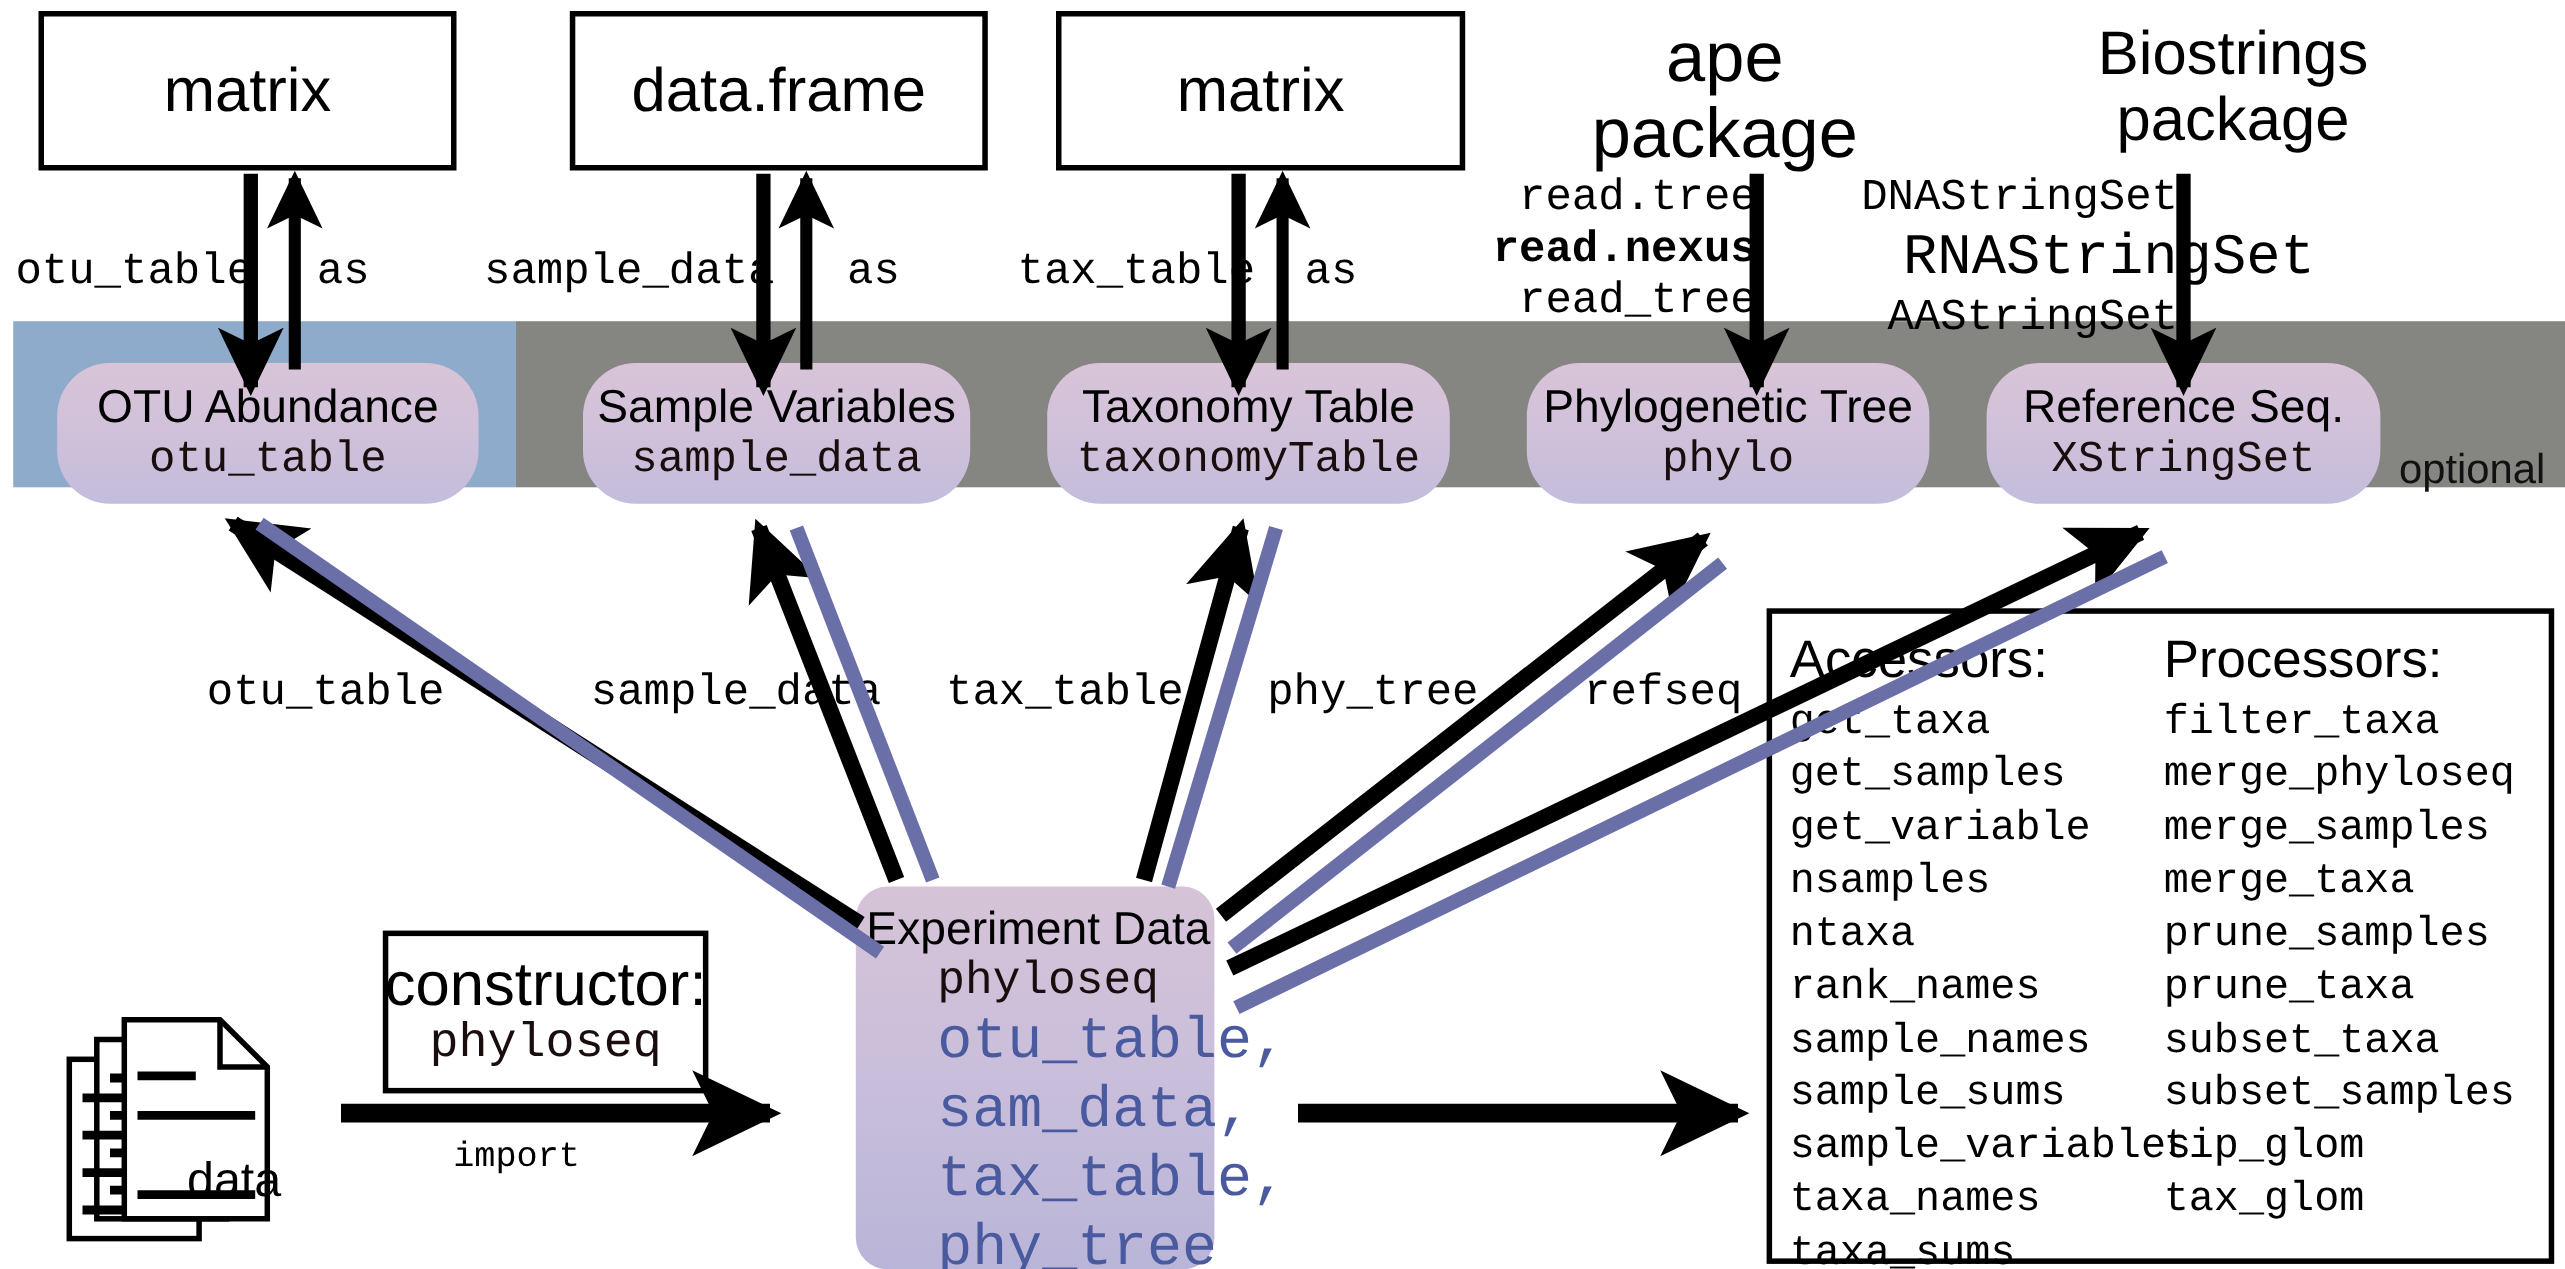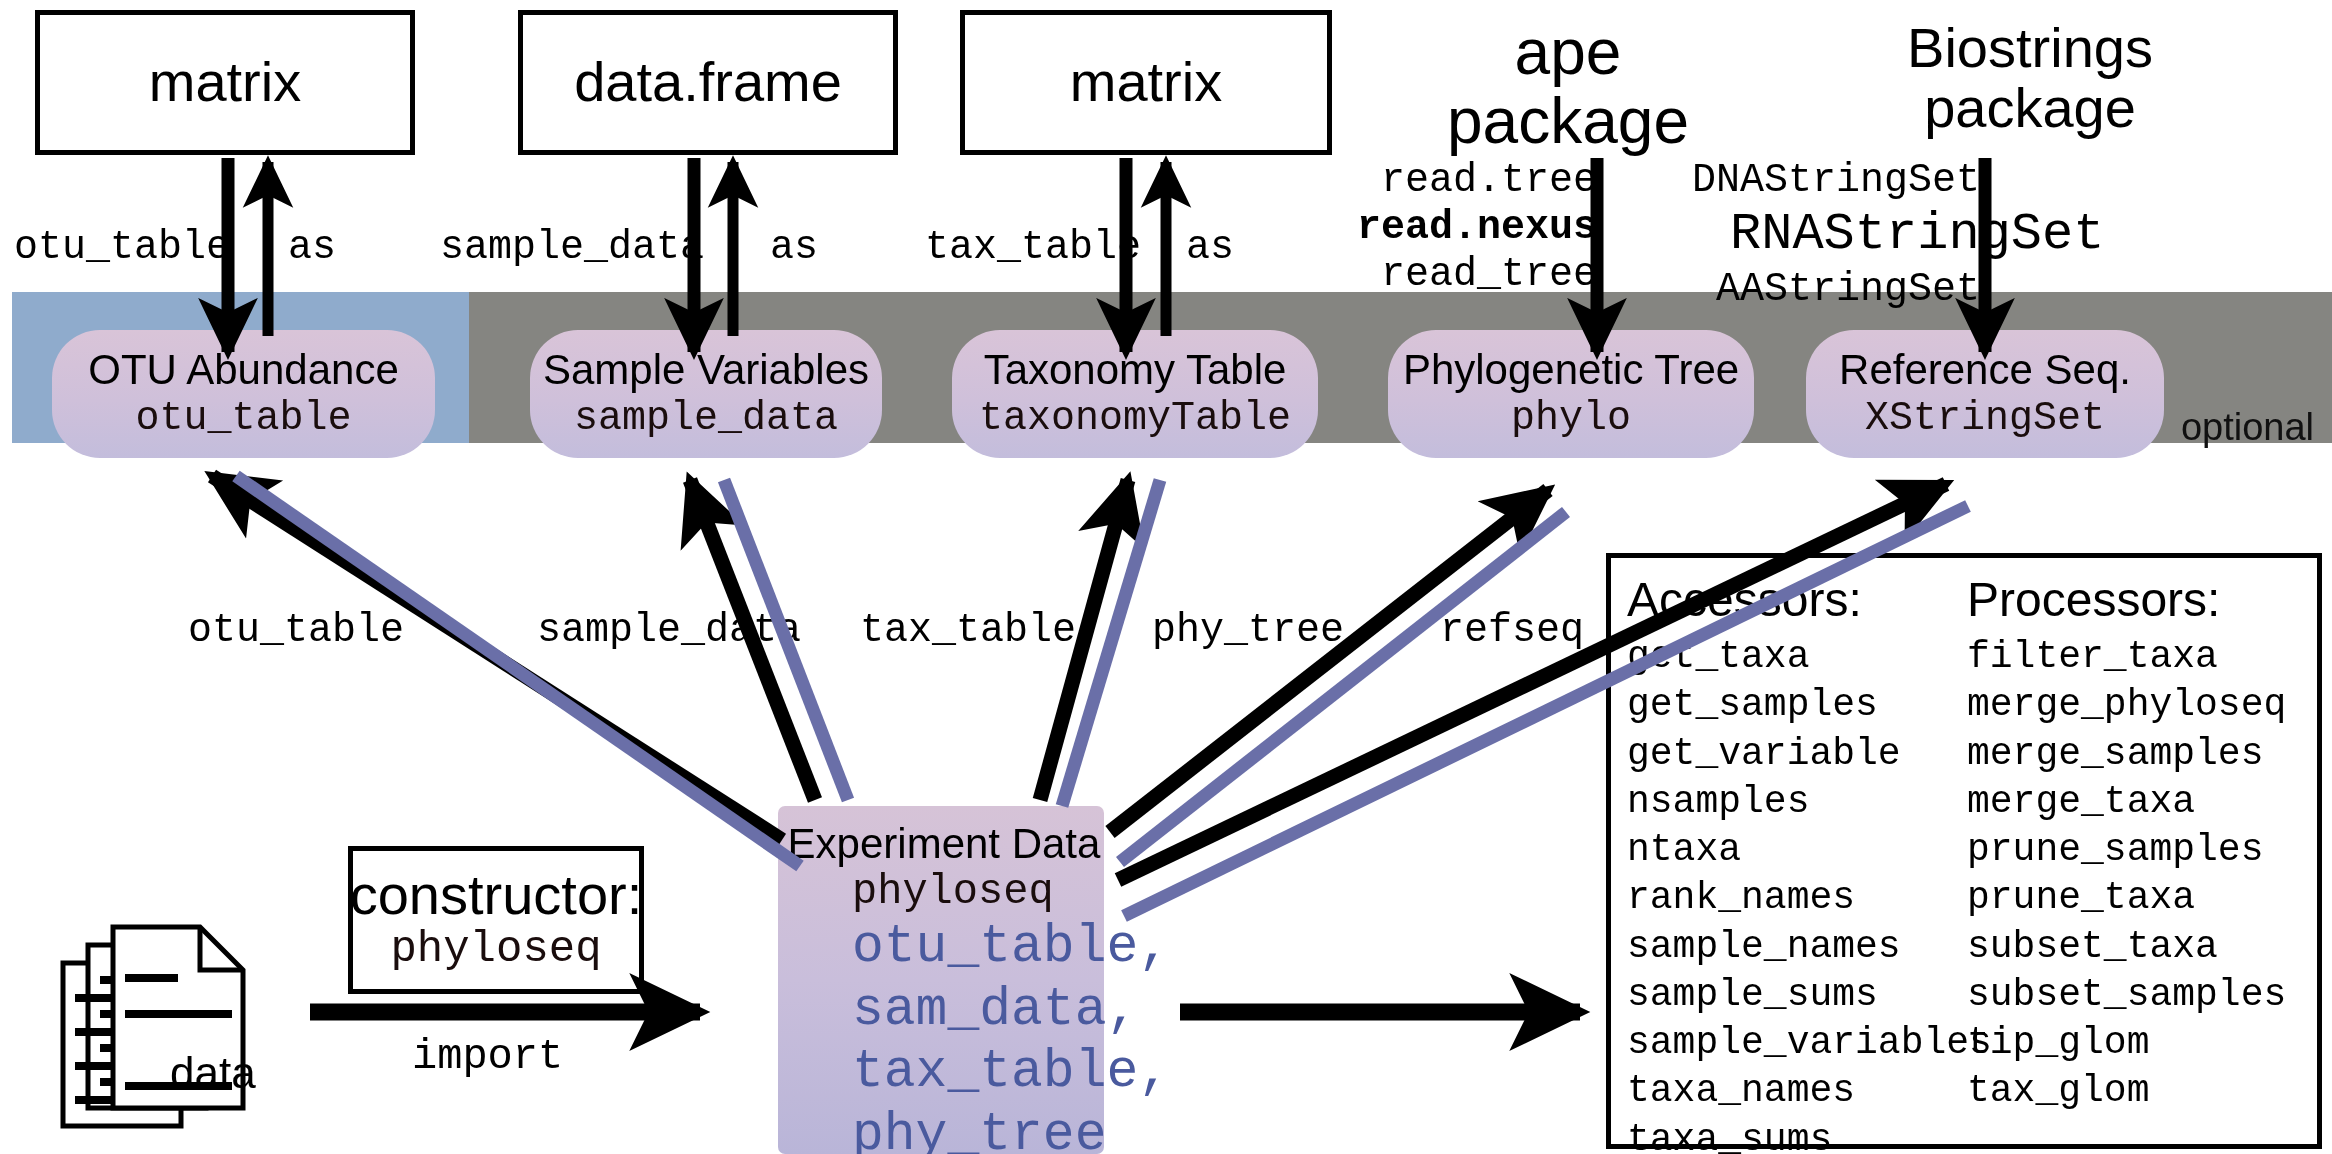--- a/index.html
+++ b/index.html
@@ -35,21 +35,21 @@
   .roundbox{
     position:absolute;border-radius:48px;box-sizing:border-box;
     background:linear-gradient(180deg,#d9c4d8 0%,#cfc0da 55%,#c3bddc 100%);
     display:flex;flex-direction:column;align-items:center;justify-content:center;
     line-height:1.12;
   }
   .roundbox .title{font-size:42px;color:#000;white-space:nowrap;}
   .roundbox .code{font-size:40px;color:#1a0d0d;white-space:nowrap;margin-top:4px;}
 
   #exp-data{
-    left:778px;top:806px;width:326px;height:348px;border-radius:7px;
+    left:778px;top:806px;width:326px;height:348px;border-radius:29px;
     background:linear-gradient(180deg,#d6c3d7 0%,#c9bedb 50%,#b9b5d8 100%);
     align-items:flex-start;justify-content:flex-start;padding:14px 0 0 0;
   }
   #exp-data .title{font-size:42px;color:#000;width:100%;text-align:center;padding-left:6px;box-sizing:border-box;}
   #exp-data .code{font-size:42px;color:#1a0d0d;margin:2px 0 0 74px;}
   #exp-data .codeblue{font-size:53px;color:#4a5a9e;margin:0 0 0 74px;line-height:1.18;}
 
   
   .lbl{position:absolute;white-space:nowrap;color:#000;}
   .lbl.mono{font-size:40px;}
@@ -163,21 +163,21 @@
     <div class="codeblue mono">tax_table,</div>
     <div class="codeblue mono">phy_tree</div>
     <div class="codeblue mono">refseq</div>
   </div>
 
   <div class="rectbox" style="left:348px;top:846px;width:296px;height:148px;">
     <div class="t1 sans">constructor:</div>
     <div class="t2 mono">phyloseq</div>
   </div>
 
-  <div class="lbl mono" style="left:412px;top:1033px;font-size:42px;">import</div>
+  <div class="lbl mono" style="left:412px;top:1033px;font-size:32px;">import</div>
 
   <div id="data-files">
     <svg viewBox="0 0 215 215" width="215" height="215">
       <g fill="#ffffff" stroke="#000000" stroke-width="5">
         <rect x="3" y="43" width="118" height="163"></rect>
         <rect x="28" y="25" width="118" height="163"></rect>
       </g>
       <g stroke="#000000" stroke-width="8">
         <line x1="15" y1="78" x2="55" y2="78"></line>
         <line x1="15" y1="112" x2="55" y2="112"></line>

